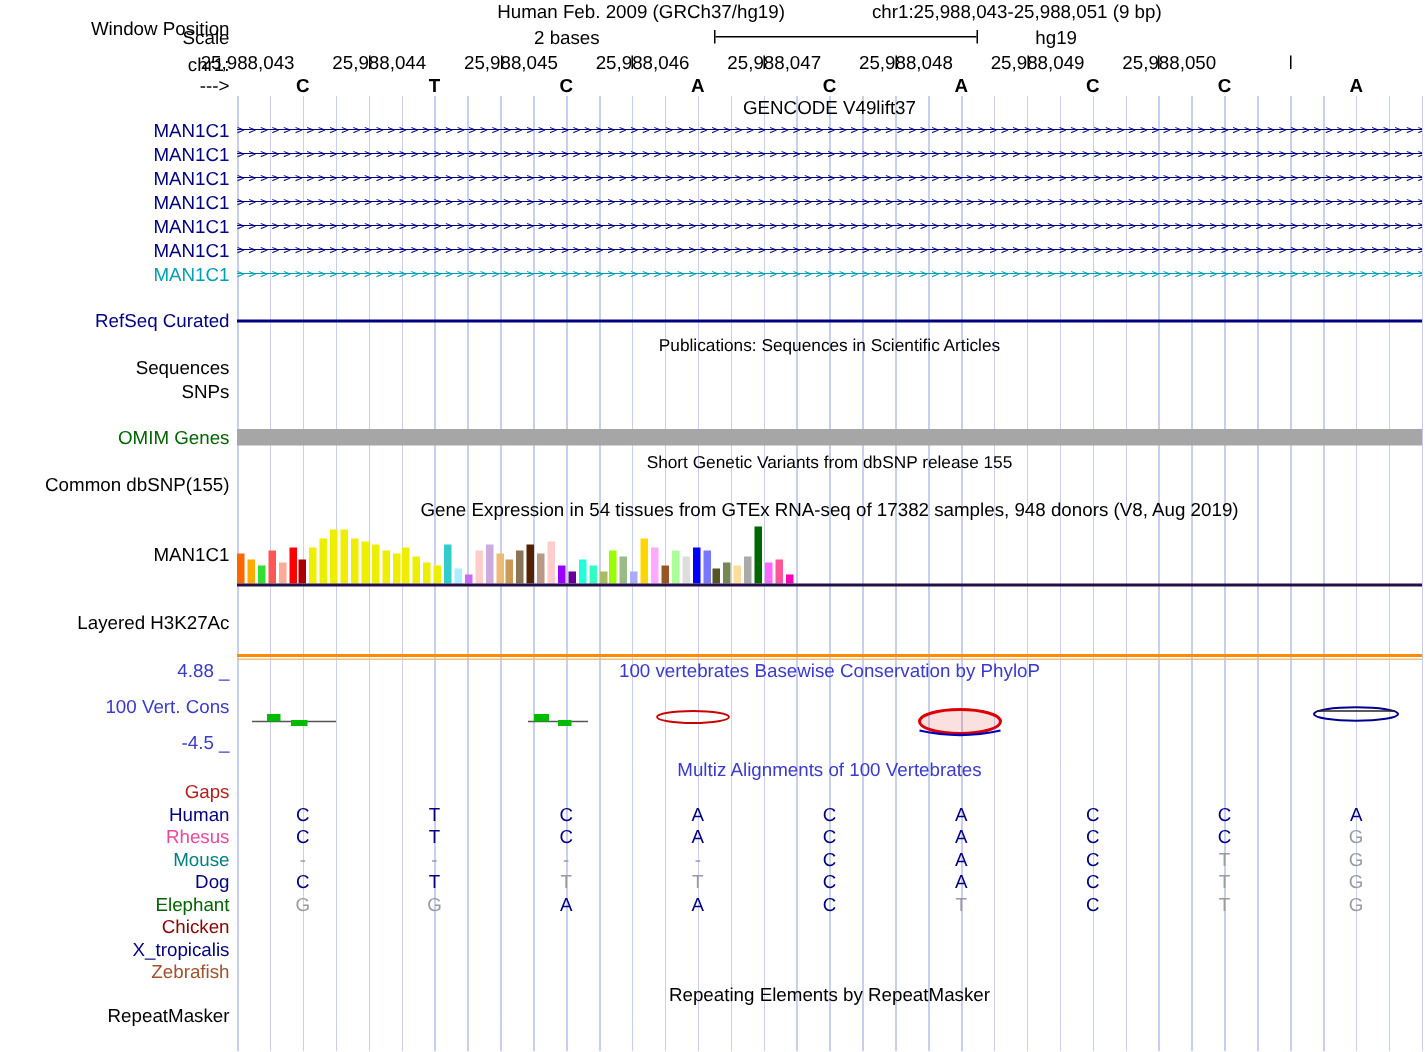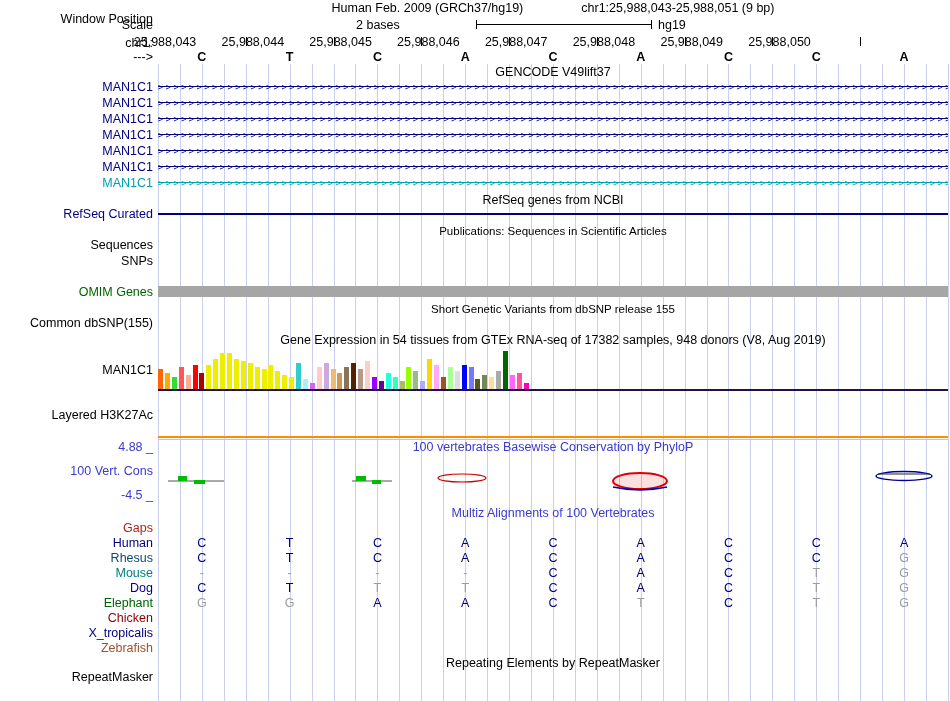--- a/index.html
+++ b/index.html
@@ -34,30 +34,29 @@
     <span>Human Feb. 2009 (GRCh37/hg19)</span>
     <span>chr1:25,988,043-25,988,051 (9 bp)</span>
   </div>
   <div class="lbl" style="top:12px">Window Position</div>
 
   <div class="lbl" style="top:18px">Scale</div>
   <div class="num" style="left:356px;top:19px;width:114px">2 bases</div>
   <div class="scalebar">
       <div class="mid"></div>
     </div>
-  <div class="num" style="left:658px;top:19px;width:60px;text-align:left">hg19</div>
+  <div class="num" style="left:658px;top:19px;width:60px;text-align:right">hg19</div>
 
   <div class="lbl" style="top:36px">chr1:</div>
   <div class="lbl" style="top:50px">---&gt;</div>
   <div id="ruler"></div>
 
   <div class="title" style="top:65px">GENCODE V49lift37</div>
   <div id="gencode-rows"></div>
 
-  <div class="title" style="top:193px">RefSeq genes from NCBI</div>
   <div class="lbl navy" style="top:207px">RefSeq Curated</div>
   <div class="hline" style="top:213px;height:2px;background:#000080"></div>
 
   <div class="title" style="top:224px;font-size:11.5px">Publications: Sequences in Scientific Articles</div>
   <div class="lbl" style="top:238px">Sequences</div>
   <div class="lbl" style="top:254px">SNPs</div>
 
   <div class="lbl green" style="top:285px">OMIM Genes</div>
   <div class="hline" style="top:286px;height:11px;background:#a6a6a6"></div>
 
@@ -204,21 +203,21 @@
     <div class="lbl" style="top: 536px; color: rgb(0, 0, 128);">Human</div>
     <div class="abase" style="left: 201.889px; top: 536px; color: rgb(0, 0, 128);">C</div>
     <div class="abase" style="left: 289.667px; top: 536px; color: rgb(0, 0, 128);">T</div>
     <div class="abase" style="left: 377.444px; top: 536px; color: rgb(0, 0, 128);">C</div>
     <div class="abase" style="left: 465.222px; top: 536px; color: rgb(0, 0, 128);">A</div>
     <div class="abase" style="left: 553px; top: 536px; color: rgb(0, 0, 128);">C</div>
     <div class="abase" style="left: 640.778px; top: 536px; color: rgb(0, 0, 128);">A</div>
     <div class="abase" style="left: 728.556px; top: 536px; color: rgb(0, 0, 128);">C</div>
     <div class="abase" style="left: 816.333px; top: 536px; color: rgb(0, 0, 128);">C</div>
     <div class="abase" style="left: 904.111px; top: 536px; color: rgb(0, 0, 128);">A</div>
-    <div class="lbl" style="top: 551px; color: #0c4a6e;">Rhesus</div>
+    <div class="lbl" style="top: 551px; color: #ec4899;">Rhesus</div>
     <div class="abase" style="left: 201.889px; top: 551px; color: rgb(0, 0, 128);">C</div>
     <div class="abase" style="left: 289.667px; top: 551px; color: rgb(0, 0, 128);">T</div>
     <div class="abase" style="left: 377.444px; top: 551px; color: rgb(0, 0, 128);">C</div>
     <div class="abase" style="left: 465.222px; top: 551px; color: rgb(0, 0, 128);">A</div>
     <div class="abase" style="left: 553px; top: 551px; color: rgb(0, 0, 128);">C</div>
     <div class="abase" style="left: 640.778px; top: 551px; color: rgb(0, 0, 128);">A</div>
     <div class="abase" style="left: 728.556px; top: 551px; color: rgb(0, 0, 128);">C</div>
     <div class="abase" style="left: 816.333px; top: 551px; color: rgb(0, 0, 128);">C</div>
     <div class="abase" style="left: 904.111px; top: 551px; color: rgb(155, 155, 155);">G</div>
     <div class="lbl" style="top: 566px; color: rgb(0, 128, 128);">Mouse</div>

